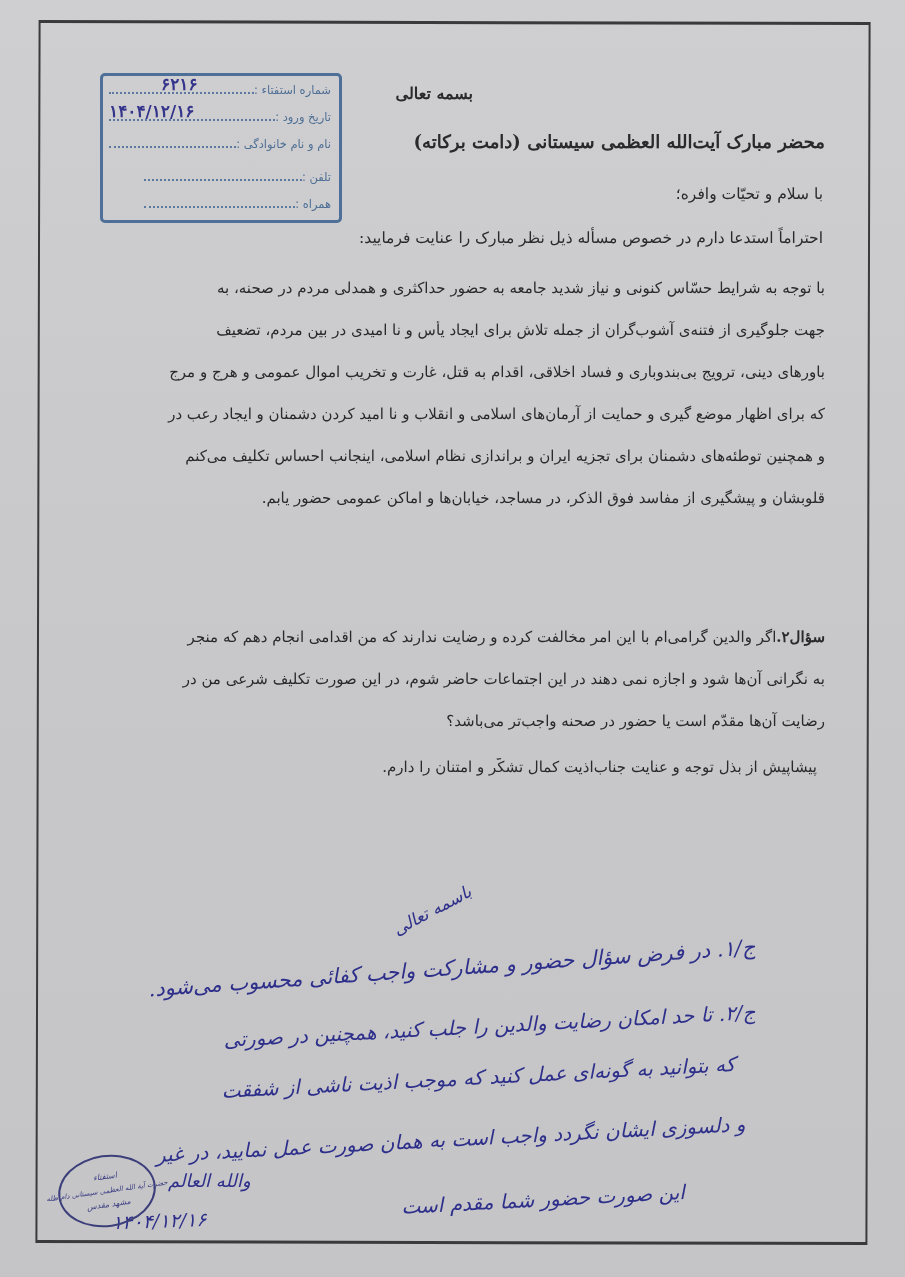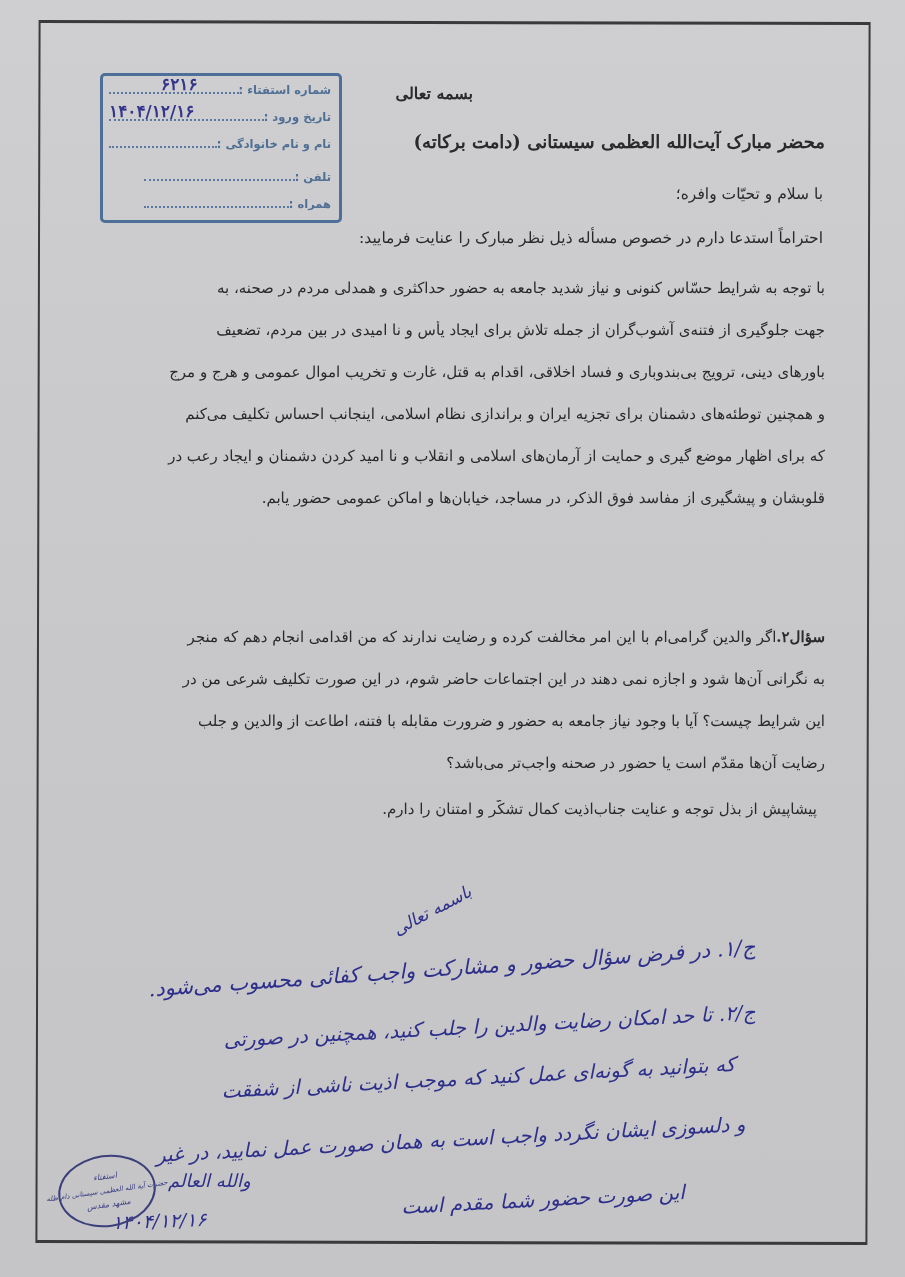--- a/index.html
+++ b/index.html
@@ -23,21 +23,21 @@
     .stamp-box {
       position: absolute; left: 100px; top: 73px; width: 242px; height: 150px;
       border: 3px solid #4d6f98; border-radius: 5px; box-sizing: border-box;
       direction: rtl; padding: 6px 8px 0 6px;
       font-family: "DejaVu Sans", sans-serif;
       color: #4a6b93;
     }
     .stamp-row {
       display: flex; align-items: baseline; height: 27px; white-space: nowrap;
     }
-    .stamp-label { font-size: 11.5px; font-weight: bold; color: #4f6f95; }
+    .stamp-label { font-size: 11.5px; font-weight: normal; color: #4f6f95; }
     .stamp-dots {
       flex: 1; border-bottom: 2px dotted #5b78a0; margin: 0 0; height: 10px; position: relative;
     }
     .stamp-value {
       position: absolute; left: 0; bottom: -2px;
       font-family: "DejaVu Serif", serif; font-size: 17px; font-weight: bold;
       color: #34348c; direction: ltr; letter-spacing: 0.5px;
     }
     .text {
       position: absolute; direction: rtl; text-align: left;
@@ -104,32 +104,31 @@
 
   <div class="text basmala">بسمه تعالی</div>
   <div class="text addressee">محضر مبارک آیت‌الله العظمی سیستانی (دامت برکاته)</div>
   <div class="text greeting">با سلام و تحیّات وافره؛</div>
   <div class="text request">احتراماً استدعا دارم در خصوص مسأله ذیل نظر مبارک را عنایت فرمایید:</div>
 
   <div class="para" style="top:279px;">
     <span class="line">با توجه به شرایط حسّاس کنونی و نیاز شدید جامعه به حضور حداکثری و همدلی مردم در صحنه، به</span>
     <span class="line">جهت جلوگیری از فتنه‌ی آشوب‌گران از جمله تلاش برای ایجاد یأس و نا امیدی در بین مردم، تضعیف</span>
     <span class="line">باورهای دینی، ترویج بی‌بندوباری و فساد اخلاقی، اقدام به قتل، غارت و تخریب اموال عمومی و هرج و مرج</span>
+    <span class="line">که برای اظهار موضع گیری و حمایت از آرمان‌های اسلامی و انقلاب و نا امید کردن دشمنان و ایجاد رعب در</span>
     <span class="line">و همچنین توطئه‌های دشمنان برای تجزیه ایران و براندازی نظام اسلامی، اینجانب احساس تکلیف می‌کنم</span>
-    <span class="line">که برای اظهار موضع گیری و حمایت از آرمان‌های اسلامی و انقلاب و نا امید کردن دشمنان و ایجاد رعب در</span>
     <span class="line">قلوبشان و پیشگیری از مفاسد فوق الذکر، در مساجد، خیابان‌ها و اماکن عمومی حضور یابم.</span>
   </div>
 
 
   <div class="para" style="top:628px;">
     <span class="line">
       <span class="q-label">سؤال۲.</span><span>اگر والدین گرامی‌ام با این امر مخالفت کرده و رضایت ندارند که  من اقدامی انجام دهم که منجر</span>
     </span>
     <span class="line">به نگرانی آن‌ها شود و اجازه نمی دهند در این اجتماعات حاضر شوم، در این صورت تکلیف شرعی من در</span>
-    <span class="line">این شرایط چیست؟ آیا با وجود نیاز جامعه به حضور و ضرورت مقابله با فتنه، اطاعت از والدین و جلب</span>
     <span class="line" style="height:46px;">رضایت آن‌ها مقدّم است یا حضور در صحنه واجب‌تر می‌باشد؟</span>
     <span class="line" style="padding-right:8px;">پیشاپیش از بذل توجه و عنایت جناب‌اذیت کمال تشکّر و امتنان را دارم.</span>
   </div>
 
   <div class="hand" style="top:880px; right:435px; font-size:17px; transform:rotate(-28deg);">باسمه تعالی</div>
   <div class="hand" style="top:935px; right:150px; font-size:21px; transform:rotate(-4deg);">ج/۱. در فرض سؤال حضور و مشارکت واجب کفائی محسوب می‌شود.</div>
   <div class="hand" style="top:1000px; right:150px; font-size:20px; transform:rotate(-3deg);">ج/۲. تا حد امکان رضایت والدین را جلب کنید، همچنین در صورتی</div>
   <div class="hand" style="top:1052px; right:170px; font-size:20px; transform:rotate(-3deg);">که بتوانید به گونه‌ای عمل کنید که موجب اذیت ناشی از شفقت</div>
   <div class="hand" style="top:1112px; right:160px; font-size:20px; transform:rotate(-3deg);">و دلسوزی ایشان نگردد واجب است به همان صورت عمل نمایید، در غیر</div>
   <div class="hand" style="top:1180px; right:220px; font-size:20px; transform:rotate(-3deg);">این صورت حضور شما مقدم است</div>

